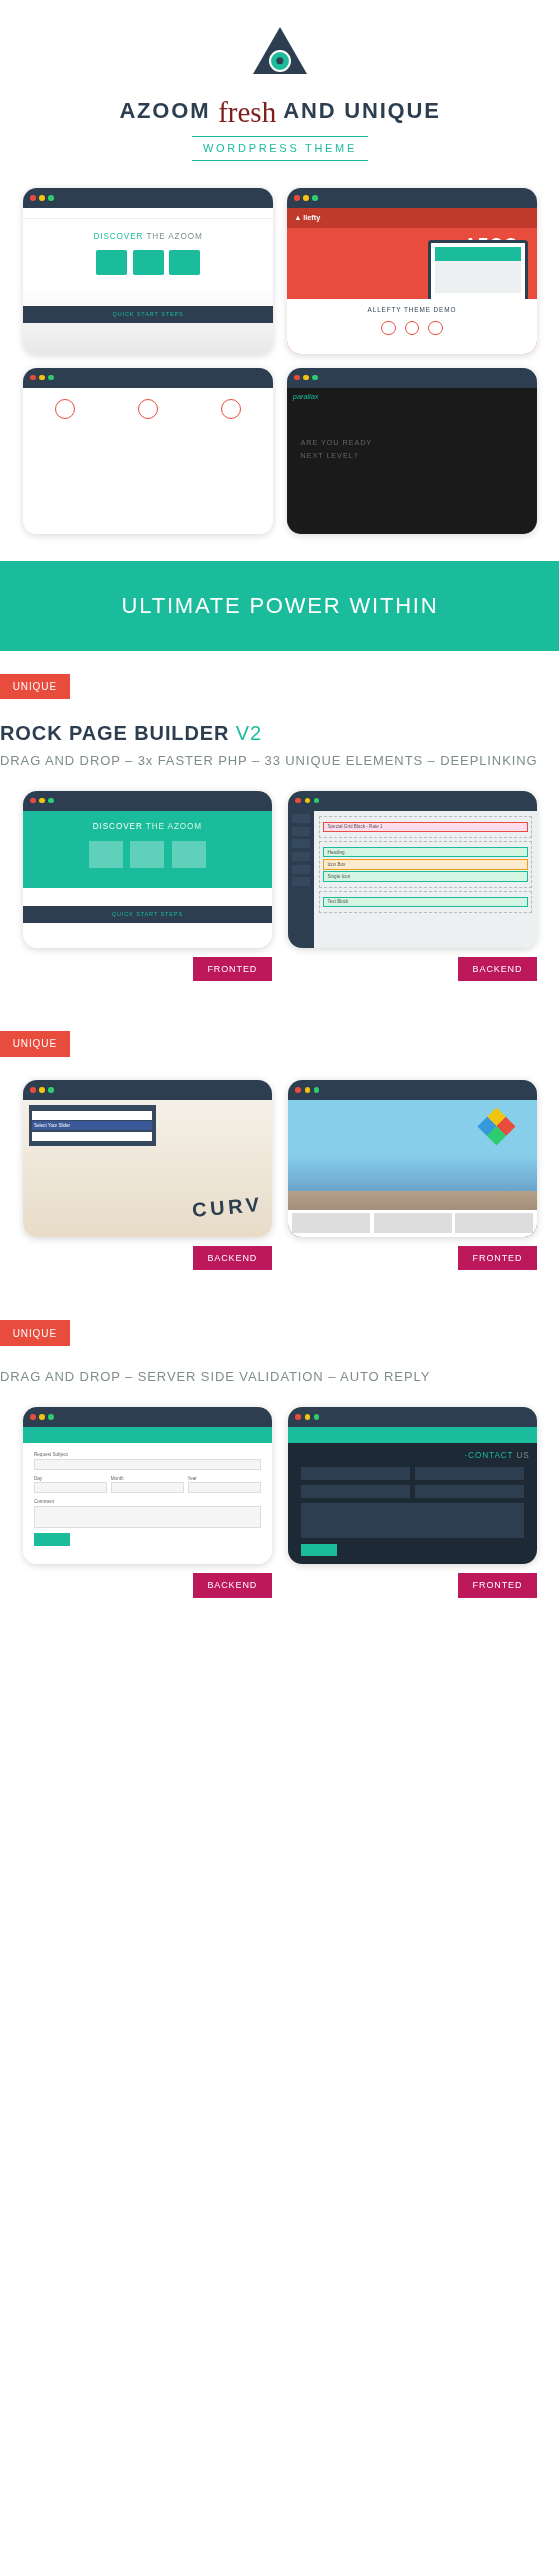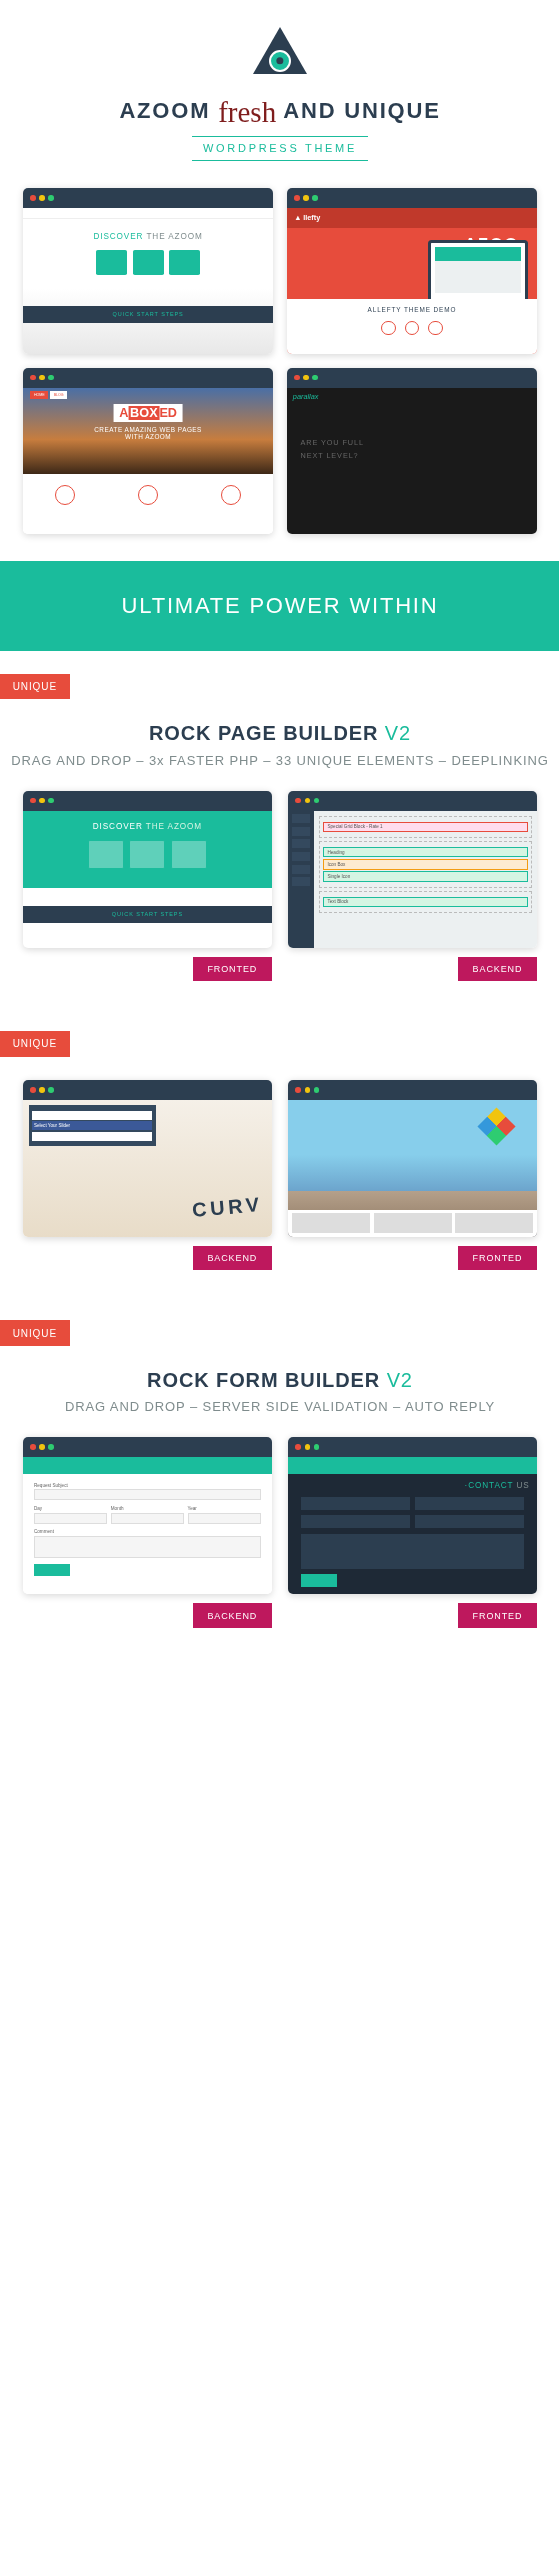--- a/index.html
+++ b/index.html
@@ -11,21 +11,21 @@
 .logo-triangle { width: 0; height: 0; border-left: 27px solid transparent; border-right: 27px solid transparent; border-bottom: 47px solid #2c3e50; position: relative; }
 .logo-eye { position: absolute; top: 23px; left: 50%; transform: translateX(-50%); width: 22px; height: 22px; background: #1abc9c; border-radius: 50%; border: 2.7px solid #fff; }
 .logo-pupil { position: absolute; top: 50%; left: 50%; transform: translate(-50%,-50%); width: 7.3px; height: 7.3px; background: #2c3e50; border-radius: 50%; }
 .header-title { font-size: 22px; font-weight: bold; letter-spacing: 1.8px; color: #2c3e50; }
 .header-title .fresh { font-family: cursive; color: #7f1d1d; font-size: 29px; text-transform: none; letter-spacing: 0; vertical-align: middle; font-weight: normal; }
 .header-sub { font-size: 11px; letter-spacing: 2.7px; color: #1abc9c; border-top: 0.9px solid #1abc9c; border-bottom: 0.9px solid #1abc9c; display: inline-block; padding: 5.5px 11px; margin-top: 7.3px; }
 
 
 .demo-grid { padding: 9px 23px 27px; display: grid; grid-template-columns: 1fr 1fr; gap: 13.7px; }
 .demo-card { position: relative; }
-.browser { border-radius: 5px; overflow: hidden; box-shadow: 0 1.8px 7.3px rgba(0,0,0,0.15); }
+.browser { border-radius: 14px; overflow: hidden; box-shadow: 0 1.8px 7.3px rgba(0,0,0,0.15); }
 .browser-bar { background: #2c3e50; height: 20px; display: flex; align-items: center; padding: 0 7.3px; }
 .browser-dots { display: flex; gap: 3.6px; }
 .browser-dot { width: 5.5px; height: 5.5px; border-radius: 50%; }
 .dot-r { background: #e74c3c; }
 .dot-y { background: #f1c40f; }
 .dot-g { background: #2ecc71; }
 .browser-body { height: 146px; position: relative; overflow: hidden; }
 
 
 .d1 { background: linear-gradient(#fff 55%, #e8e8e8 100%); }
@@ -70,21 +70,21 @@
 .d4-text { padding: 32px 13.7px; }
 .d4-line { color: #fff; font-size: 7.3px; letter-spacing: 0.9px; margin-bottom: 4.6px; }
 .d4-line span { color: #666; }
 
 
 .banner { background: #1abc9c; color: #fff; text-align: center; padding: 32px; font-size: 22px; font-weight: 300; letter-spacing: 1.8px; }
 
 
 .section { padding: 23px 0 27px; }
 .badge { display: inline-block; background: #e74c3c; color: #fff; font-size: 10px; padding: 7.3px 12.7px; letter-spacing: 0.9px; }
-.section-head { text-align: center; margin-top: 23px; }
+.section-head { text-align: left; margin-top: 23px; }
 .section-title { font-size: 20px; font-weight: bold; color: #2c3e50; letter-spacing: 0.9px; }
 .section-title .v { color: #1abc9c; font-weight: normal; }
 .section-sub { font-size: 13px; color: #7f8c8d; letter-spacing: 0.9px; margin-top: 7.3px; }
 
 .pair { display: grid; grid-template-columns: 1fr 1fr; gap: 16.4px; padding: 23px 23px 0; }
 .pair-item { }
 .pair-label { background: #be185d; color: #fff; font-size: 9px; padding: 7.3px 14.6px; display: inline-block; margin-top: 9px; letter-spacing: 0.9px; float: right; }
 .pair-label-wrap { text-align: right; clear: both; }
 
 
@@ -209,28 +209,20 @@
   <div class="demo-card">
     <div class="browser">
       <div class="browser-bar">
           <div class="browser-dots">
             <span class="browser-dot dot-r"></span>
             <span class="browser-dot dot-y"></span>
             <span class="browser-dot dot-g"></span>
           </div>
         </div>
       <div class="browser-body d3">
-        <div class="d3-sky">
-          <div class="d3-nav">
-              <span class="d3-tab">HOME</span>
-              <span class="d3-tab" style="background:#fff;color:#e74c3c">BLOG</span>
-            </div>
-          <div class="d3-box"><span class="a">A</span><span class="b">BOX</span><span class="c">ED</span></div>
-          <div class="d3-sub"><span>CREATE AMAZING WEB PAGES</span><br><span>WITH AZOOM</span></div>
-        </div>
         <div class="d3-bottom">
             <div class="d3-icon"></div>
             <div class="d3-icon"></div>
             <div class="d3-icon"></div>
           </div>
       </div>
     </div>
   </div>
 
   <div class="demo-card">
@@ -240,21 +232,21 @@
             <span class="browser-dot dot-r"></span>
             <span class="browser-dot dot-y"></span>
             <span class="browser-dot dot-g"></span>
           </div>
         </div>
       <div class="browser-body d4">
         <div class="d4-nav">
             <span class="d4-logo">parallax</span>
           </div>
         <div class="d4-text">
-          <div class="d4-line"><span>ARE YOU </span><span>FULL</span></div>
+          <div class="d4-line"><span>ARE YOU </span><span>READY</span></div>
           <div class="d4-line"><span>NEXT </span><span>LEVEL?</span></div>
         </div>
       </div>
     </div>
   </div>
 
 </div>
 
 <div class="banner">ULTIMATE POWER WITHIN</div>
 
@@ -380,21 +372,20 @@
       <div class="pair-label-wrap">
           <span class="pair-label">FRONTED</span>
         </div>
     </div>
   </div>
 </section>
 
 <section class="section">
   <span class="badge">UNIQUE</span>
   <div class="section-head">
-    <h2 class="section-title"><span>ROCK FORM BUILDER</span><span class="v"> V2</span></h2>
     <div class="section-sub">DRAG AND DROP – SERVER SIDE VALIDATION – AUTO REPLY</div>
   </div>
   <div class="pair">
     <div class="pair-item">
       <div class="browser">
         <div class="browser-bar">
             <div class="browser-dots">
               <span class="browser-dot dot-r"></span>
               <span class="browser-dot dot-y"></span>
               <span class="browser-dot dot-g"></span>

